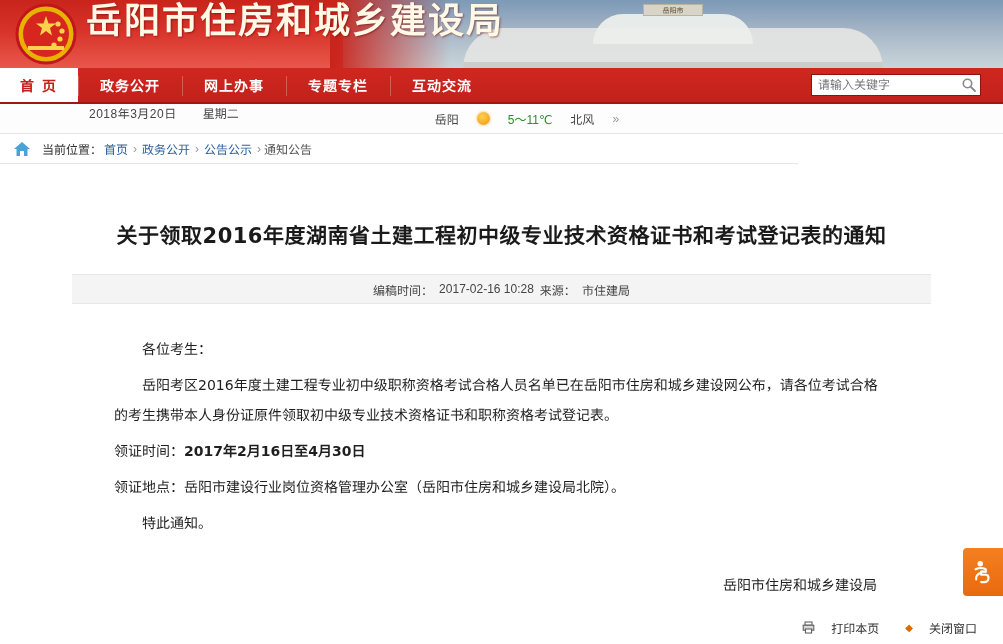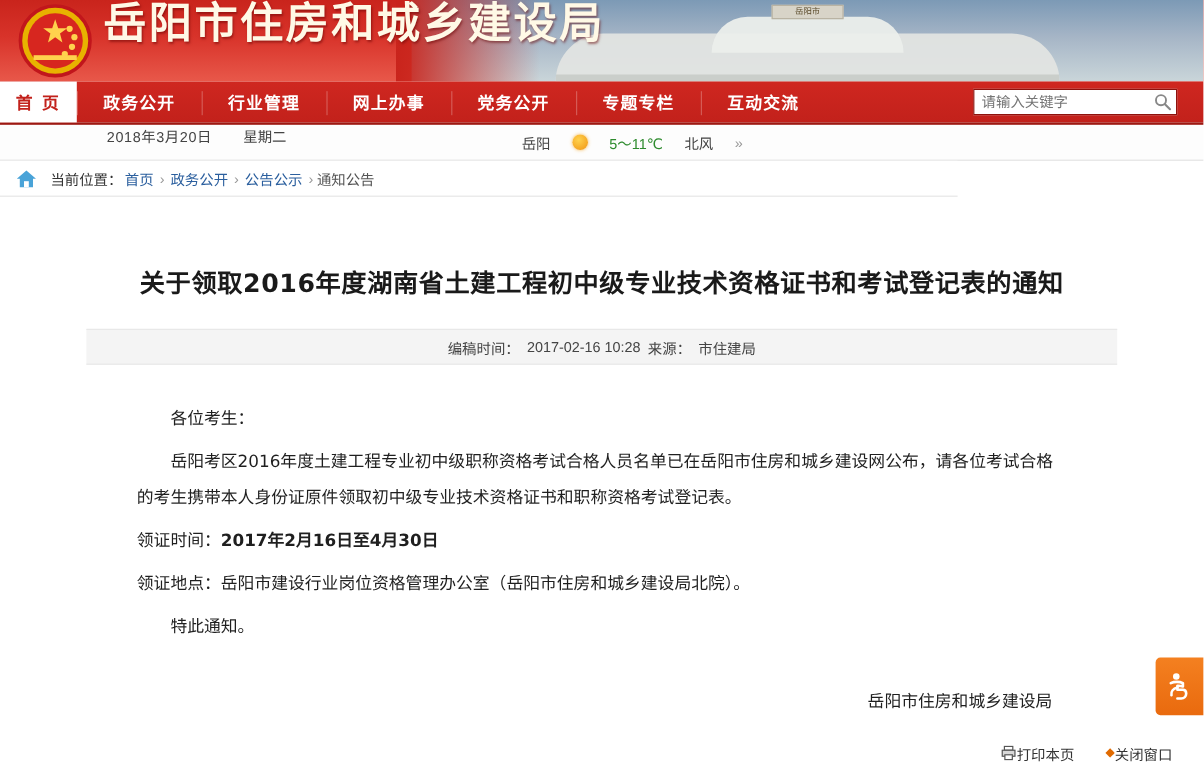--- a/index.html
+++ b/index.html
@@ -92,21 +92,21 @@
   .nav {
     position: relative;
     width: 1003px;
     height: 36px;
     background: linear-gradient(to bottom, #cf2720 0%, #c2211b 100%);
     border-bottom: 2px solid #9d1812;
     display: flex;
     align-items: stretch;
   }
   .nav-home {
-    width: 64px;
+    width: 78px;
     background: #fff;
     color: #c2211b;
     font-size: 14px;
     font-weight: bold;
     display: flex; align-items: center; justify-content: center;
     letter-spacing: 2px;
     cursor: pointer;
   }
   .nav-item {
     color: #ffffff;
@@ -253,21 +253,21 @@
   
   .footer-actions {
     position: absolute;
     right: 26px; bottom: 8px;
     display: flex;
     align-items: center;
     gap: 26px;
     font-size: 12px;
     color: #333;
   }
-  .fa-item { display: flex; align-items: center; gap: 0; cursor: pointer; }
+  .fa-item { display: flex; align-items: center; gap: 16px; cursor: pointer; }
   .fa-item .diamond { color: #e06a00; font-size: 10px; }
 
   
   .access-float {
     position: absolute;
     right: 0; top: 548px;
     width: 40px; height: 48px;
     background: linear-gradient(to bottom, #f48020 0%, #e96a0e 100%);
     border-radius: 4px 0 0 4px;
     display: flex; align-items: center; justify-content: center;
@@ -295,23 +295,21 @@
       <circle cx="40" cy="43" r="2.6" fill="#ffd24d"></circle>
       <rect x="14" y="44" width="36" height="4" fill="#ffd24d"></rect>
     </svg>
 
     <div class="banner-title">岳阳市住房和城乡建设局</div>
   </div>
 
   <div class="nav">
     <div class="nav-home">首 页</div>
     <div class="nav-item">政务公开</div>
-    <div class="nav-item">行业管理</div>
     <div class="nav-item">网上办事</div>
-    <div class="nav-item">党务公开</div>
     <div class="nav-item">专题专栏</div>
     <div class="nav-item">互动交流</div>
 
     <div class="nav-search">
       <input type="text" placeholder="请输入关键字" style="">
       <svg class="mag" viewBox="0 0 16 16">
         <circle cx="6.5" cy="6.5" r="4.2" fill="none" stroke="#888" stroke-width="1.6"></circle>
         <line x1="9.8" y1="9.8" x2="14" y2="14" stroke="#888" stroke-width="1.8" stroke-linecap="round"></line>
       </svg>
     </div>

